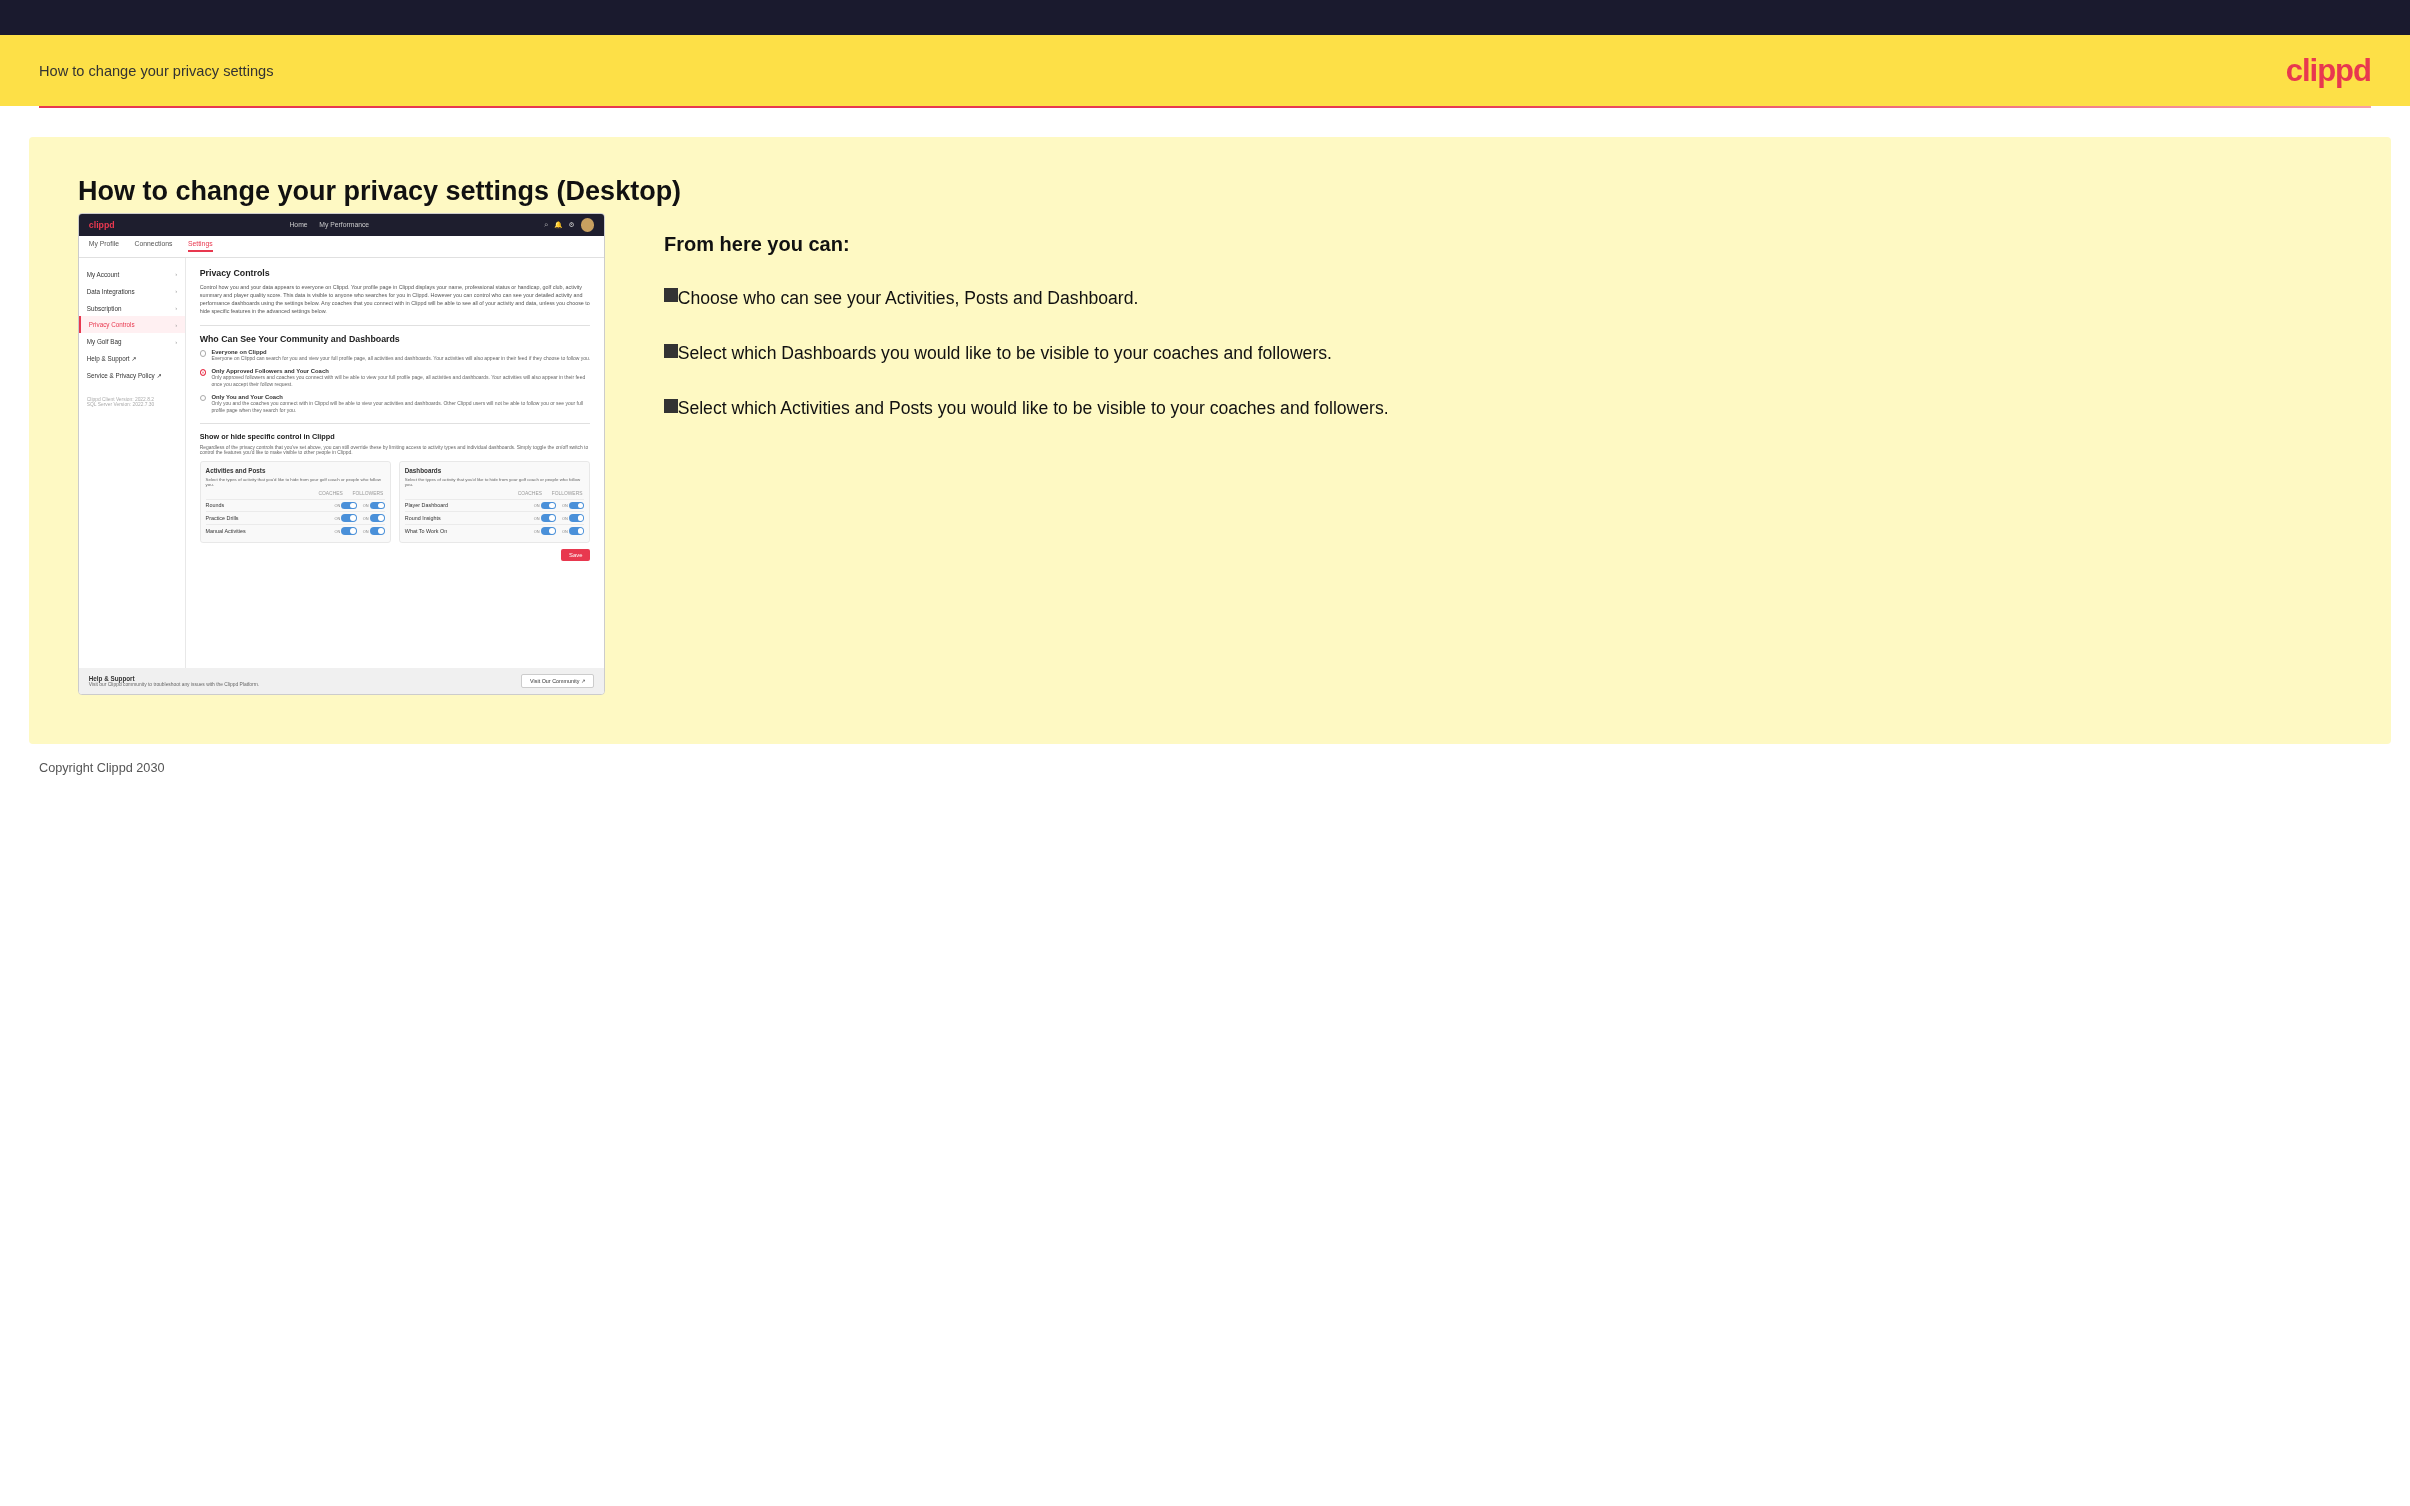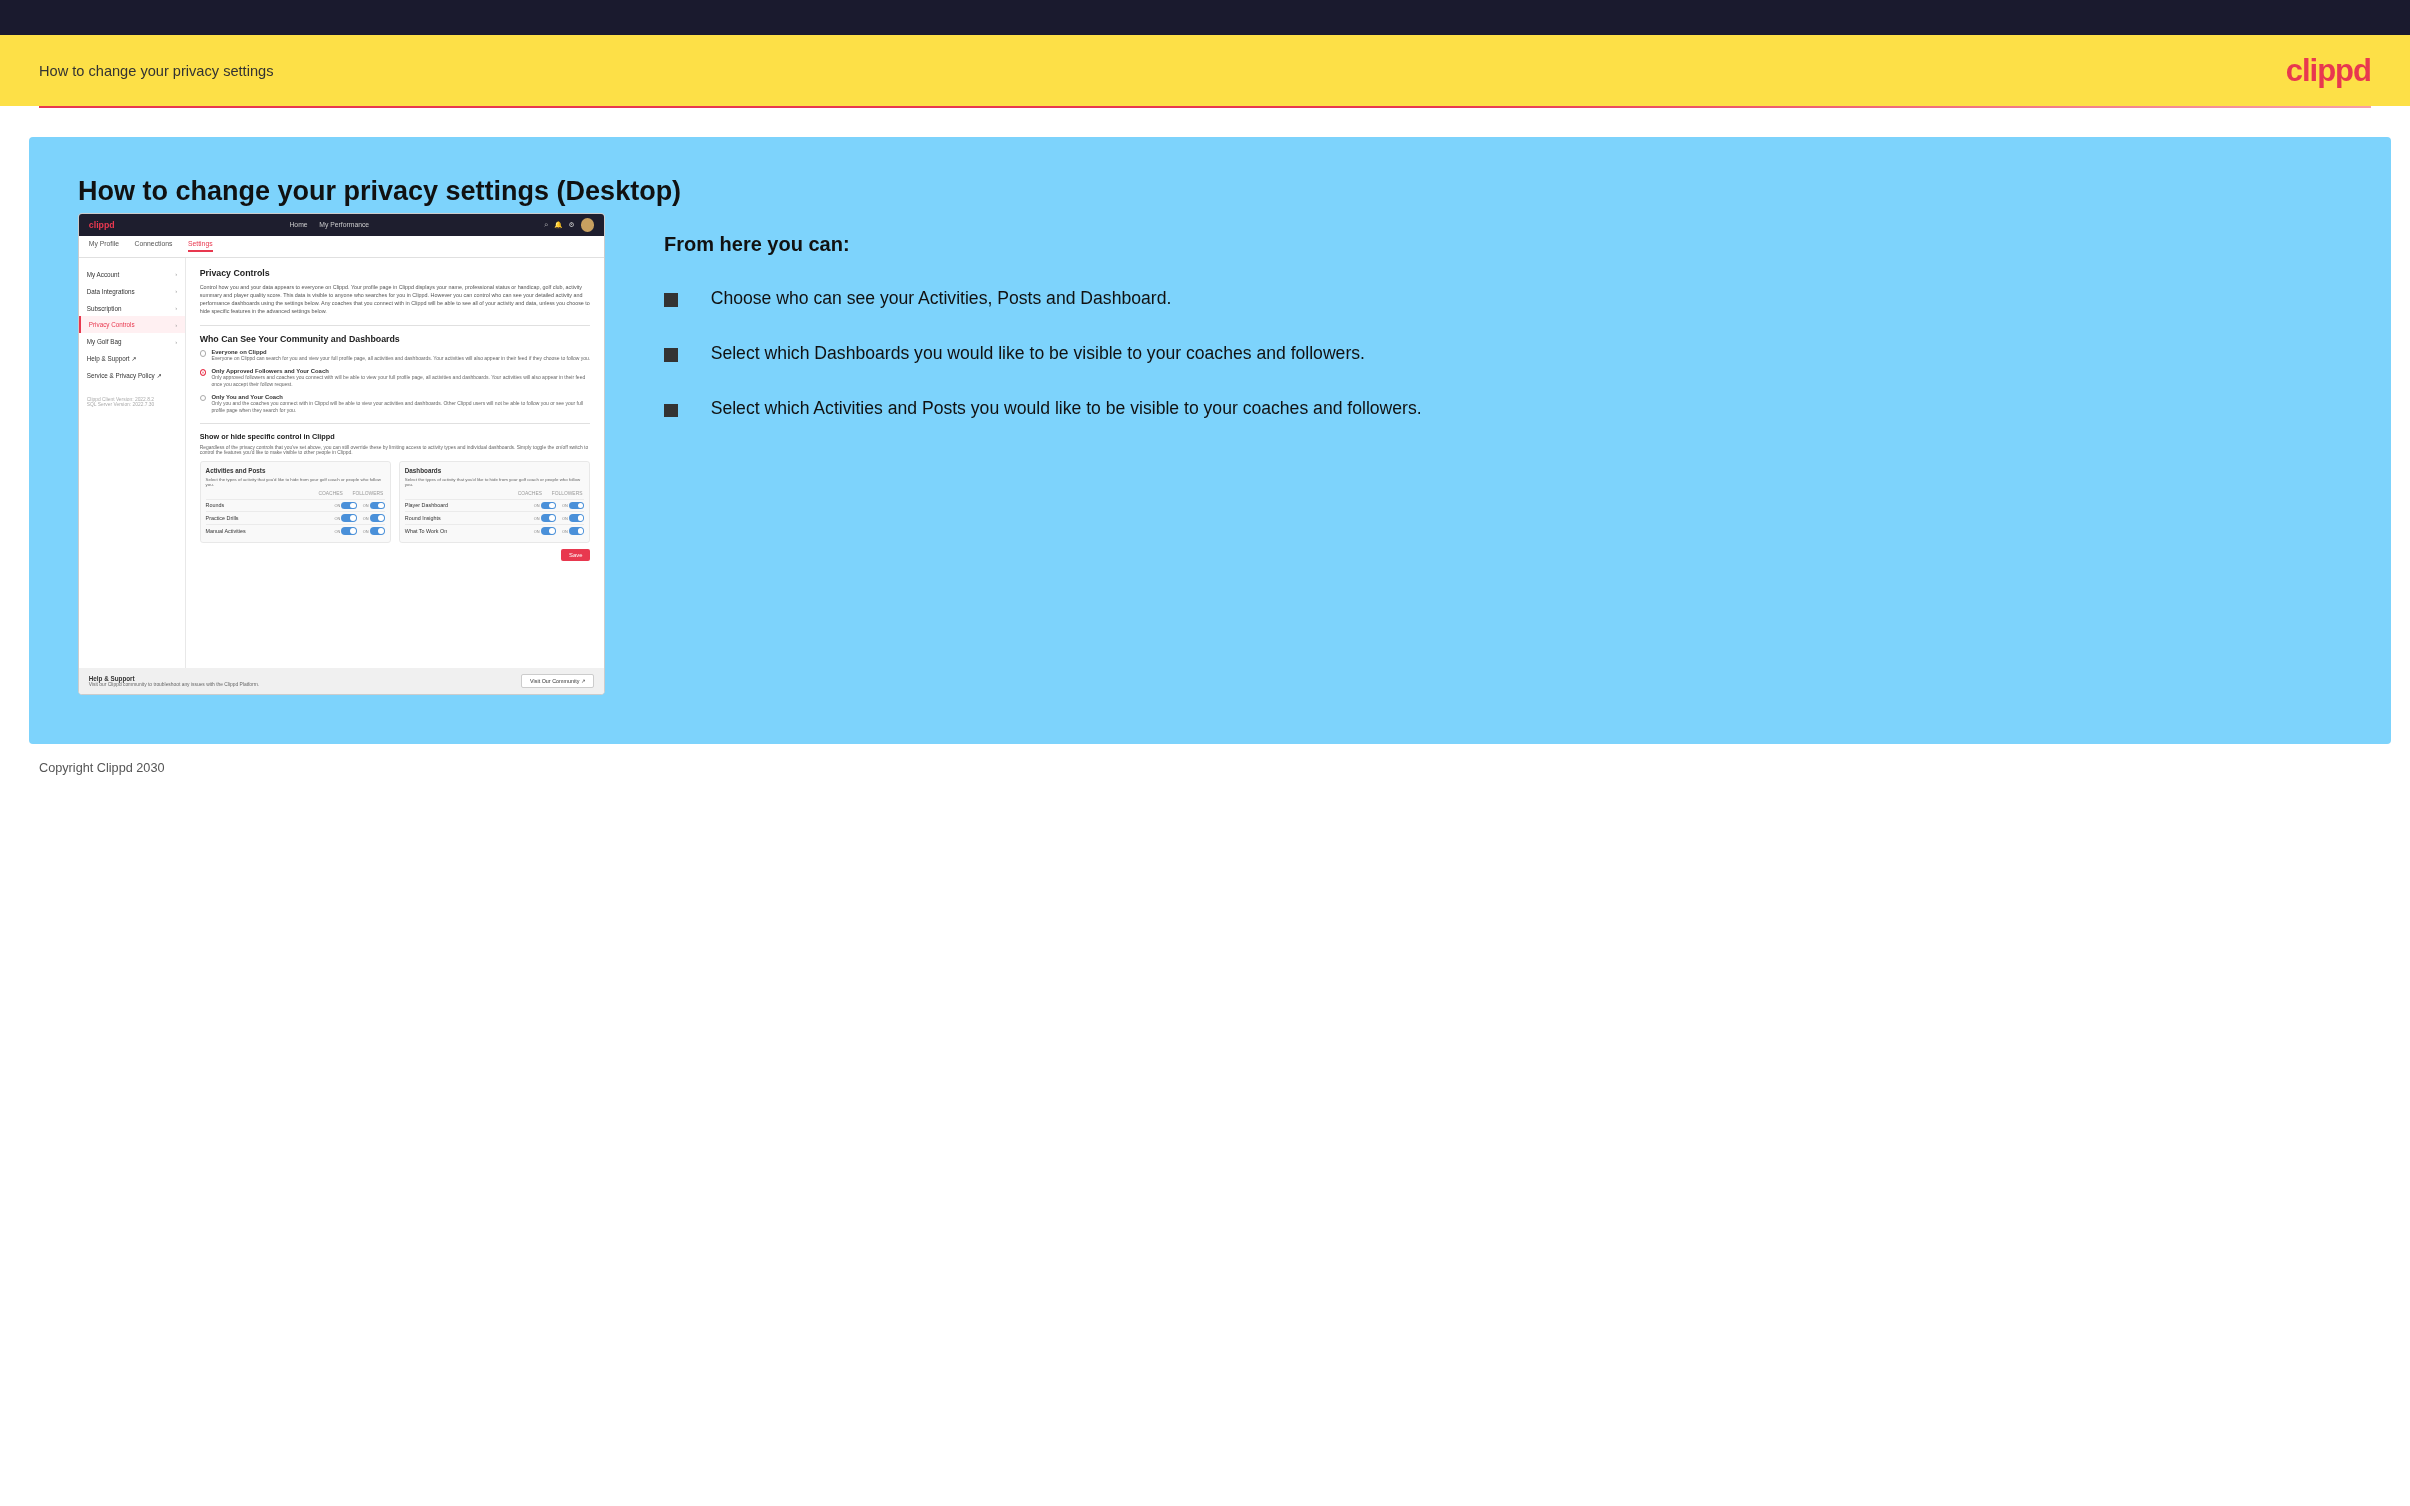--- a/index.html
+++ b/index.html
@@ -39,21 +39,21 @@
 
     
     .header-divider {
       height: 2px;
       background: linear-gradient(to right, #e8384f 60%, #f7a0a8 100%);
       margin: 0 39px;
     }
 
     
     .main-area {
-      background: #7dd3fc;
+      background: #fef9c3;
       margin: 29px 19px 0 29px;
       padding: 39px 49px 49px 49px;
       border-radius: 3.9px;
     }
 
     .main-heading {
       font-size: 27px;
       font-weight: 800;
       color: #111;
       margin-bottom: 5.9px;
@@ -90,22 +90,22 @@
       margin-bottom: 29px;
     }
     .bullet-list {
       list-style: none;
       display: flex;
       flex-direction: column;
       gap: 29px;
     }
     .bullet-item {
       display: flex;
-      gap: 33px;
-      align-items: center;
+      gap: 0;
+      align-items: flex-start;
     }
     .bullet-marker {
       width: 13.7px;
       height: 13.7px;
       background: #333;
       flex-shrink: 0;
       margin-top: 3.9px;
     }
     .bullet-text {
       font-size: 17.6px;

